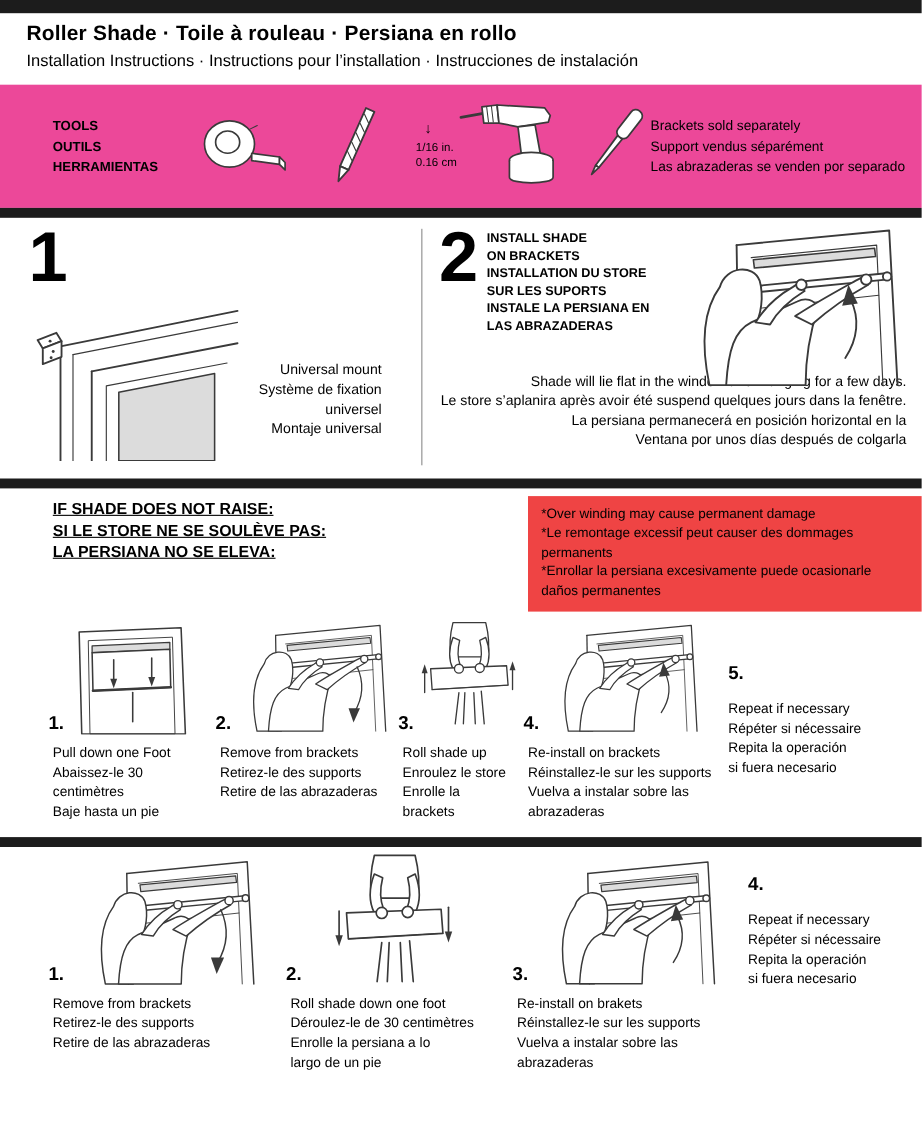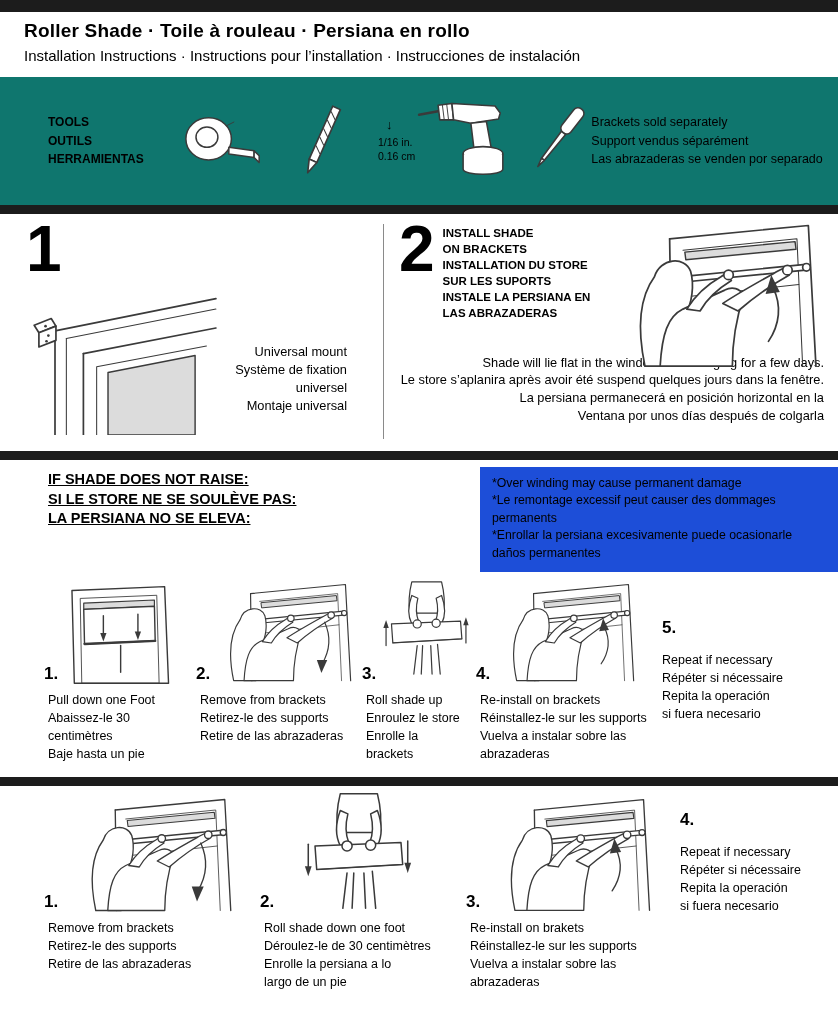--- a/index.html
+++ b/index.html
@@ -9,21 +9,21 @@
   .bar-top{height:12px;}
   .bar-thin{height:9px;}
   .ml{white-space:pre-line;}
 
   
   .hdr{padding:8px 24px 6px 24px;}
   .title{font-size:19px;font-weight:bold;letter-spacing:.2px;}
   .subtitle{font-size:15px;margin-top:5px;}
 
   
-  .tools{background:#0f766e;height:128px;margin-top:7px;display:flex;align-items:center;}
+  .tools{background:#ec4899;height:112px;margin-top:7px;display:flex;align-items:center;}
   .tools-label{font-size:12px;font-weight:bold;line-height:1.55;margin-left:48px;width:120px;}
   .tool-ico{flex:0 0 auto;}
   .drill-wrap{display:flex;align-items:flex-start;margin-left:34px;}
   .drill-note{font-size:10.5px;line-height:1.35;margin-top:16px;text-align:left;}
   .drill-note .arr{display:block;font-size:13px;margin:0 0 1px 8px;}
   .sold-note{font-size:12.5px;line-height:1.5;}
 
   
   .sec12{display:flex;position:relative;min-height:237px;}
   .divider-v{position:absolute;left:383px;top:10px;bottom:12px;width:1px;background:#8a8a8a;}
@@ -34,21 +34,21 @@
   .sectitle{font-size:11.5px;font-weight:bold;line-height:1.4;padding-top:5px;}
   .corner-row{display:flex;margin-top:14px;align-items:flex-end;}
   .cap-r{font-size:12.8px;line-height:1.4;text-align:right;}
   .col1 .cap-r{align-self:flex-end;margin:0 0 20px 4px;flex:1;padding-right:36px;}
   .illus2{position:absolute;top:2px;right:4px;}
   .col2 .cap-r{margin-top:32px;padding-right:4px;}
 
   
   .ts-head-row{display:flex;align-items:flex-start;padding:10px 0 0 48px;}
   .ts-heading{font-size:14.5px;font-weight:bold;line-height:1.35;flex:1;text-decoration:underline;}
-  .warnbox{background:#1d4ed8;width:332px;padding:8px 14px 10px 12px;font-size:12.3px;line-height:1.42;margin-top:-3px;}
+  .warnbox{background:#ef4444;width:332px;padding:8px 14px 10px 12px;font-size:12.3px;line-height:1.42;margin-top:-3px;}
   .steps-row{display:flex;padding:6px 18px 14px 44px;align-items:flex-start;}
   .step{position:relative;box-sizing:border-box;padding-right:10px;}
   .step .pic{position:relative;}
   .stepnum{font-weight:bold;font-size:17px;}
   .pic .stepnum{position:absolute;left:0;bottom:2px;}
   .stepcap{font-size:12.5px;line-height:1.42;margin-top:6px;padding-left:4px;}
   .repeat-step{padding-top:40px;}
   .repeat-step .stepcap{margin-top:14px;padding-left:0;}
 
   svg .ln{stroke:#3a3a3a;stroke-width:1.8;fill:none;stroke-linejoin:round;stroke-linecap:round;}

